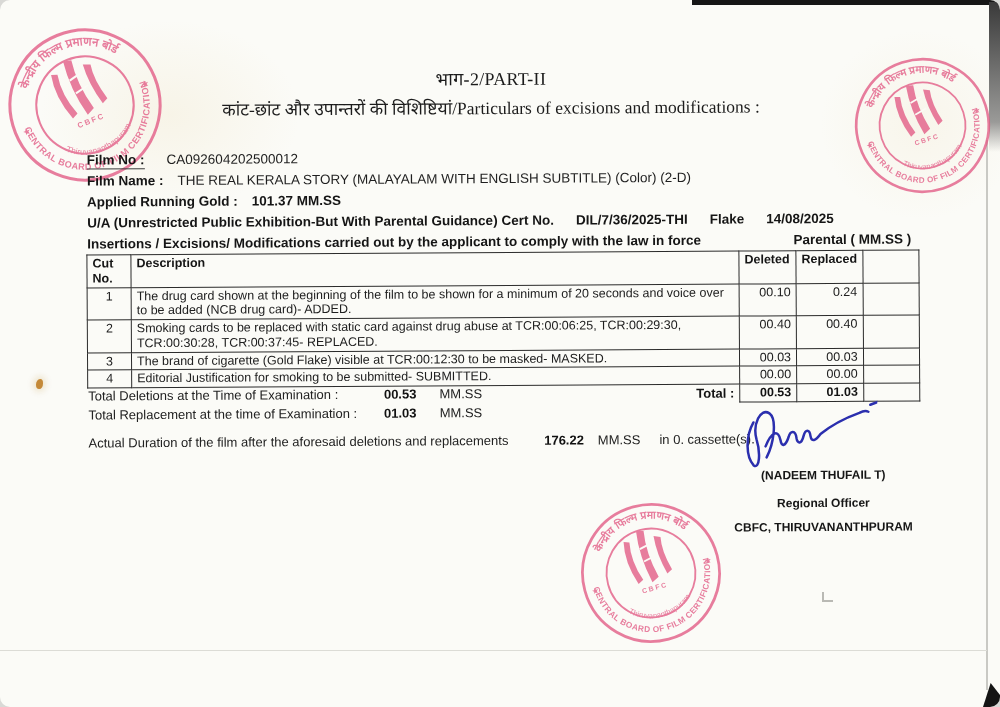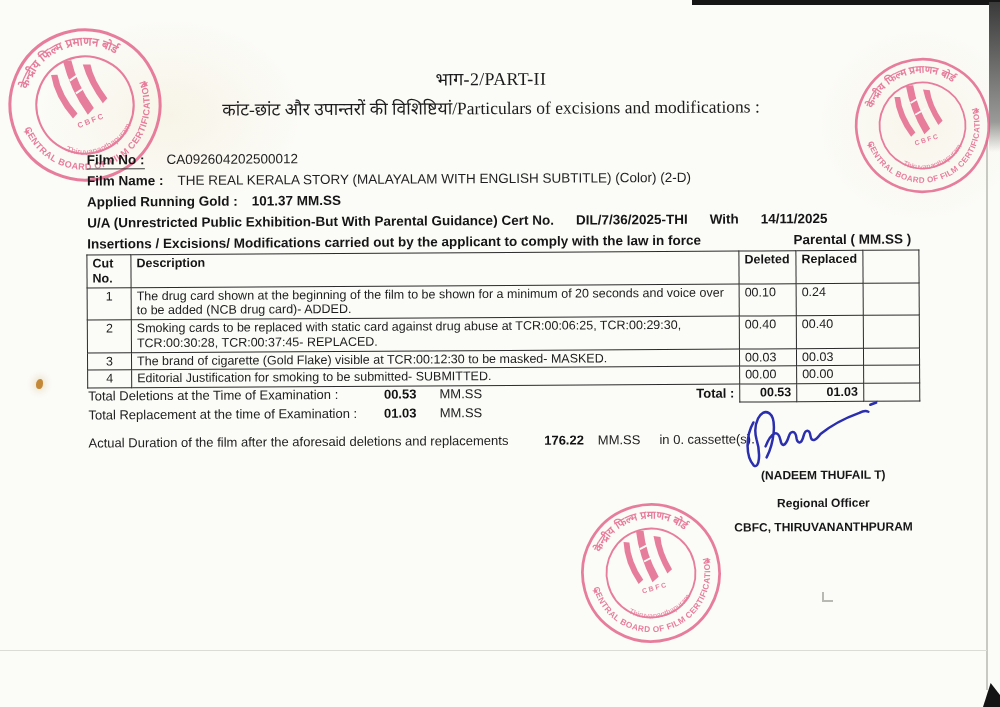--- a/index.html
+++ b/index.html
@@ -1,17 +1,17 @@
 <!DOCTYPE html>
 <html><head>
 <meta charset="utf-8">
 <style>
   html,body{margin:0;padding:0;background:#d9d9d6;}
   .page{position:relative;width:1000px;height:707px;background:#fbfbf7;overflow:hidden;
-        font-family:"Liberation Sans",sans-serif;color:#262626;}
+        font-family:"Liberation Sans",sans-serif;color:#262626;border-radius:10px;}
   .abs{position:absolute;}
 
   
   .edge-top{left:692px;top:0;width:308px;height:5px;background:#161616;}
   .edge-right-dark{left:989px;top:2px;width:11px;height:150px;background:linear-gradient(#3a3a3a,#9a9a98 80%,rgba(150,150,150,0));}
   .page-edge-line{left:986px;top:140px;width:2px;height:550px;background:#c9c9c4;}
   .fold-line{left:0;top:650px;width:987px;height:1px;background:#dcdcd6;}
   .corner-br{left:983px;top:683px;width:17px;height:24px;background:#141414;clip-path:polygon(45% 0,100% 50%,100% 100%,0 100%);}
   .orange-fleck{left:36px;top:379px;width:7px;height:10px;background:#c2832e;border-radius:60% 40% 55% 45%;opacity:.95;box-shadow:0 0 6px 3px rgba(210,180,120,.35);}
   .gray-mark{left:822px;top:592px;width:9px;height:8px;border-left:2px solid #a9a9a4;border-bottom:2px solid #a9a9a4;opacity:.8;}
@@ -43,21 +43,21 @@
 
   .caption-line{position:absolute;left:88px;top:234px;width:824px;display:flex;
                 justify-content:space-between;font-size:13.5px;font-weight:bold;color:#151515;}
 
   table.cuts{position:absolute;left:87px;top:252px;border-collapse:collapse;table-layout:fixed;
              font-size:12.5px;color:#202020;}
   table.cuts td,table.cuts th{border:1.4px solid #2b2b2b;padding:1px 5px;vertical-align:top;line-height:1.18;}
   table.cuts th{text-align:left;font-weight:bold;color:#151515;}
   .col-cut{width:44px;}.col-desc{width:608px;}.col-del{width:57px;}.col-rep{width:58px;}.col-x{width:56px;}
   td.cut{text-align:center;}
-  td.num,th.num{text-align:left;}
+  td.num,th.num{text-align:right;}
   th.num{text-align:center;}
   tr.total-row td{border:none;font-weight:bold;color:#131313;}
   tr.total-row td.boxed{border:1.4px solid #2b2b2b;text-align:right;}
   td.total-label{text-align:right;padding-right:14px;font-size:13px;}
 
   .sline{position:absolute;left:88px;font-size:13px;white-space:nowrap;color:#222;}
   .s1{top:386px;}.s2{top:405px;}.s3{top:433px;}
   .slabel{display:inline-block;width:292px;}
   .slabel3{display:inline-block;width:452px;}
   .sval{display:inline-block;width:52px;font-weight:bold;color:#111;}
@@ -139,21 +139,21 @@
 
     <div class="iline l-filmname">
       <span class="b">Film Name :</span><span class="gap-s"></span><span>THE REAL KERALA STORY (MALAYALAM WITH ENGLISH SUBTITLE) (Color) (2-D)</span>
     </div>
 
     <div class="iline l-art">
       <span class="b">Applied Running Gold :</span><span class="gap-s"></span><span class="b">101.37 MM.SS</span>
     </div>
 
     <div class="iline l-ua b">
-      <span>U/A (Unrestricted Public Exhibition-But With Parental Guidance) Cert No.</span><span class="gap-m"></span><span>DIL/7/36/2025-THI</span><span class="gap-m"></span><span>With</span><span class="gap-m"></span><span>14/11/2025</span>
+      <span>U/A (Unrestricted Public Exhibition-But With Parental Guidance) Cert No.</span><span class="gap-m"></span><span>DIL/7/36/2025-THI</span><span class="gap-m"></span><span>Flake</span><span class="gap-m"></span><span>14/08/2025</span>
     </div>
 
     <div class="caption-line">
       <span>Insertions / Excisions/ Modifications carried out by the applicant to comply with the law in force</span>
       <span>Parental ( MM.SS )</span>
     </div>
 
     <table class="cuts">
       <colgroup>
         <col class="col-cut">

